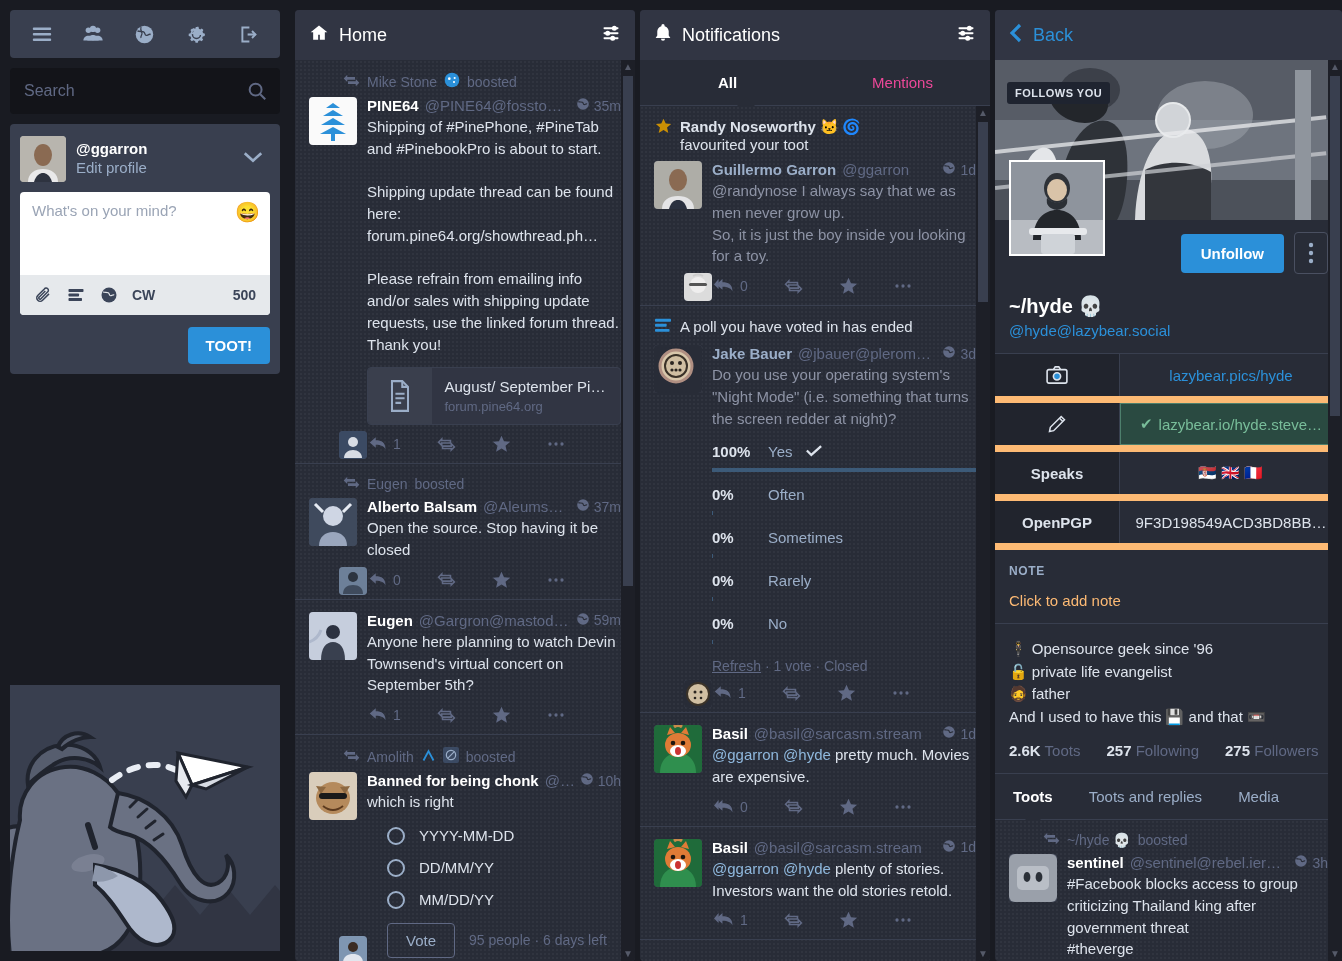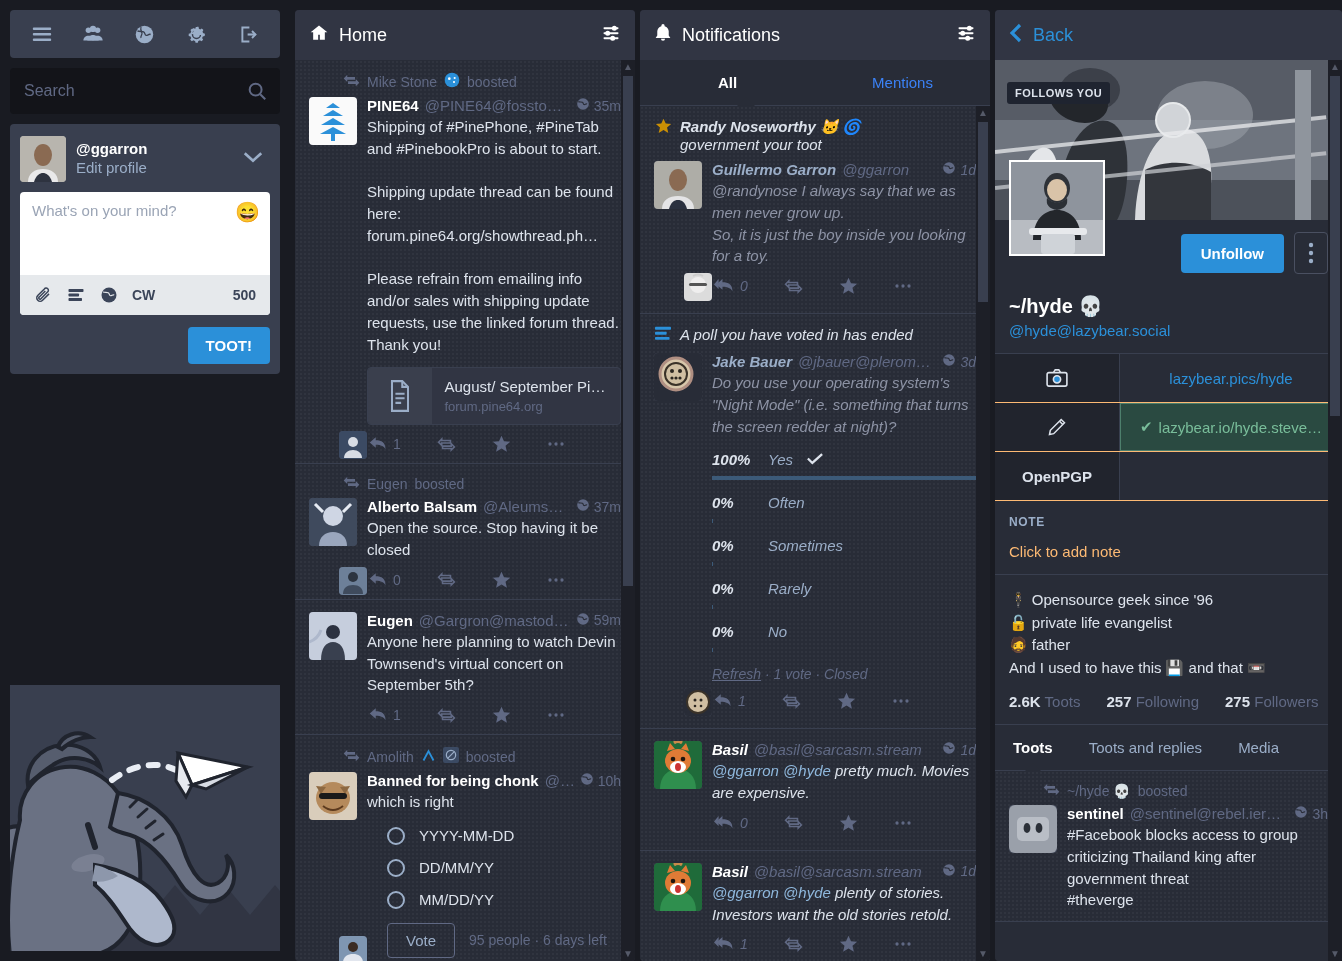--- a/index.html
+++ b/index.html
@@ -97,30 +97,30 @@
   .card-ico { width:70px; background:#3a3f4d; display:flex; align-items:center; justify-content:center; color:#9baec8; }
   .card-txt { padding:10px 12px; min-width:0; }
   .card-title { color:#dde3ec; font-size:15px; white-space:nowrap; overflow:hidden; text-overflow:ellipsis; }
   .card-host { color:#606984; font-size:13px; margin-top:4px;}
 
   .actions { display:flex; align-items:center; gap:36px; margin-top:10px; color:#606984; padding-left:2px;}
   .act { display:flex; align-items:center; gap:6px; font-size:14px; cursor:pointer; }
 
   
   .tabs { display:flex; background:#282c37; border-bottom:1px solid #393f4f; flex:none; position:relative; }
-  .tab { flex:1; text-align:center; padding:14px 0; color:#3b82f6; font-size:15px; cursor:pointer; }
+  .tab { flex:1; text-align:center; padding:14px 0; color:#ec4899; font-size:15px; cursor:pointer; }
   .tab.active { color:#fff; font-weight:bold; }
   .tab.active::after {
     content:""; position:absolute; bottom:-1px; width:0;height:0;
     border-left:9px solid transparent; border-right:9px solid transparent; border-bottom:9px solid #282c37;
   }
   .tabs .tab.active { position:relative; }
 
   
-  .notif-item { padding:12px 14px 18px 14px; border-bottom:1px solid #393f4f;font-style:italic; }
+  .notif-item { padding:12px 14px 10px 14px; border-bottom:1px solid #393f4f; }
   .notif-head { display:flex; align-items:flex-start; gap:8px; color:#dde3ec; font-size:15px; font-weight:bold; padding-left:22px; margin-bottom:8px;}
   .notif-head .ni { color:#ca8f04; margin-left:-22px; width:18px; flex:none; text-align:center;}
   .notif-head .txt { font-weight:normal; }
   .notif-head .txt b { font-weight:bold; }
 
   
   .poll { margin-top:14px; }
   .poll-opt { margin-bottom:14px; }
   .poll-row { display:flex; align-items:center; gap:14px; color:#9baec8; font-size:15px; }
   .poll-pct { color:#dde3ec; font-weight:bold; width:42px; }
@@ -140,21 +140,21 @@
   .hdr-img { height:160px; position:relative; background:#0369a1; overflow:hidden; }
   .follows-you { position:absolute; left:12px; top:22px; background:#1f2430; color:#dde3ec; font-size:11px; font-weight:bold; letter-spacing:.5px; padding:5px 8px; border-radius:3px;}
   .prof-top { position:relative; height:70px; background:#282c37; }
   .prof-av { position:absolute; left:14px; top:-60px; width:96px;height:96px; border:2px solid #fff; overflow:hidden; background:#666;}
   .prof-btns { position:absolute; right:14px; top:12px; display:flex; gap:10px; align-items:center;}
   .unfollow { background:#2b90d9; color:#fff; border:0; border-radius:4px; font-weight:bold; font-size:15px; padding:11px 20px; cursor:pointer; font-family:"Liberation Sans",sans-serif;}
   .kebab { border:1px solid #4a5061; border-radius:4px; width:34px; height:42px; display:flex; align-items:center; justify-content:center; color:#9baec8; cursor:pointer;}
   .prof-name { color:#fff; font-size:20px; font-weight:bold; padding:4px 14px 0 14px; display:flex; align-items:center; gap:8px;}
   .prof-acct { color:#2b90d9; font-size:15px; padding:4px 14px 14px 14px;}
   .fields { border-top:1px solid #393f4f; }
-  .field-row { display:flex; border-bottom:1px solid #fdba74; min-height:49px; align-items:stretch;}
+  .field-row { display:flex; border-bottom:7px solid #fdba74; min-height:49px; align-items:stretch;}
   .field-k { width:125px; flex:none; background:#21242d; display:flex; align-items:center; justify-content:center; color:#dde3ec; font-weight:bold; font-size:15px; border-right:1px solid #393f4f;}
   .field-v { flex:1; display:flex; align-items:center; justify-content:center; color:#dde3ec; font-size:15px; padding:6px 12px; overflow:hidden; white-space:nowrap; text-overflow:ellipsis;}
   .field-v.link { color:#2b90d9; }
   .field-v.verified { background:#2a4a41; color:#79bd9a; border:1px solid #4d7f6c; }
   .field-v.verified .chk { margin-right:6px; }
   .note-sec { padding:14px; border-bottom:1px solid #393f4f;}
   .note-label { color:#9baec8; font-size:12px; font-weight:bold; letter-spacing:.6px; }
   .note-ph { color:#fdba74; font-size:15px; margin-top:14px; }
   .bio { padding:14px; color:#dde3ec; font-size:15px; line-height:1.5; white-space:pre-wrap;}
   .counters { display:flex; gap:26px; padding:0 14px 14px 14px; color:#606984; font-size:15px;}
@@ -691,21 +691,21 @@
 
         <div class="notif-item">
           <div class="notif-head">
             <span class="ni">
               <svg width="17" height="16" viewBox="0 0 24 23" fill="#ca8f04">
                   <path d="M12 1l3.2 7 7.8.7-5.9 5.1 1.8 7.6L12 17.3 5.1 21.4l1.8-7.6L1 8.7 8.8 8z"></path>
                 </svg>
             </span>
             <span class="txt">
               <b>Randy Noseworthy 🐱 🌀</b><br>
-              <span>government your toot</span>
+              <span>favourited your toot</span>
             </span>
           </div>
           <div class="st-main">
             <div class="av-wrap">
               <div class="avatar">
                 <svg width="48" height="48" viewBox="0 0 48 48">
                     <rect width="48" height="48" fill="#aeada7"></rect>
                     <ellipse cx="24" cy="19" rx="9" ry="11" fill="#8a6a52"></ellipse>
                     <path d="M8 48c0-9 7-13 16-13s16 4 16 13z" fill="#e4e4e6"></path>
                     <path d="M15 48c2-7 5-9 9-9s7 2 9 9z" fill="#2b3140"></path>
@@ -1119,21 +1119,26 @@
                   <path d="M3 21l1-5L17 3l4 4L8 20z"></path>
                   <path d="M15 5l4 4"></path>
                 </svg>
             </div>
             <div class="field-v verified">
               <span class="chk">✔</span>
               <span>lazybear.io/hyde.steve…</span>
             </div>
           </div>
           <div class="field-row">
+            <div class="field-k">Speaks</div>
+            <div class="field-v">🇷🇸 🇬🇧 🇫🇷</div>
+          </div>
+          <div class="field-row">
             <div class="field-k">OpenPGP</div>
+            <div class="field-v">9F3D198549ACD3BD8BB…</div>
           </div>
         </div>
 
         <div class="note-sec">
           <div class="note-label">NOTE</div>
           <div class="note-ph">Click to add note</div>
         </div>
 
         <div class="bio">🕴 Opensource geek since '96
 🔓 private life evangelist

